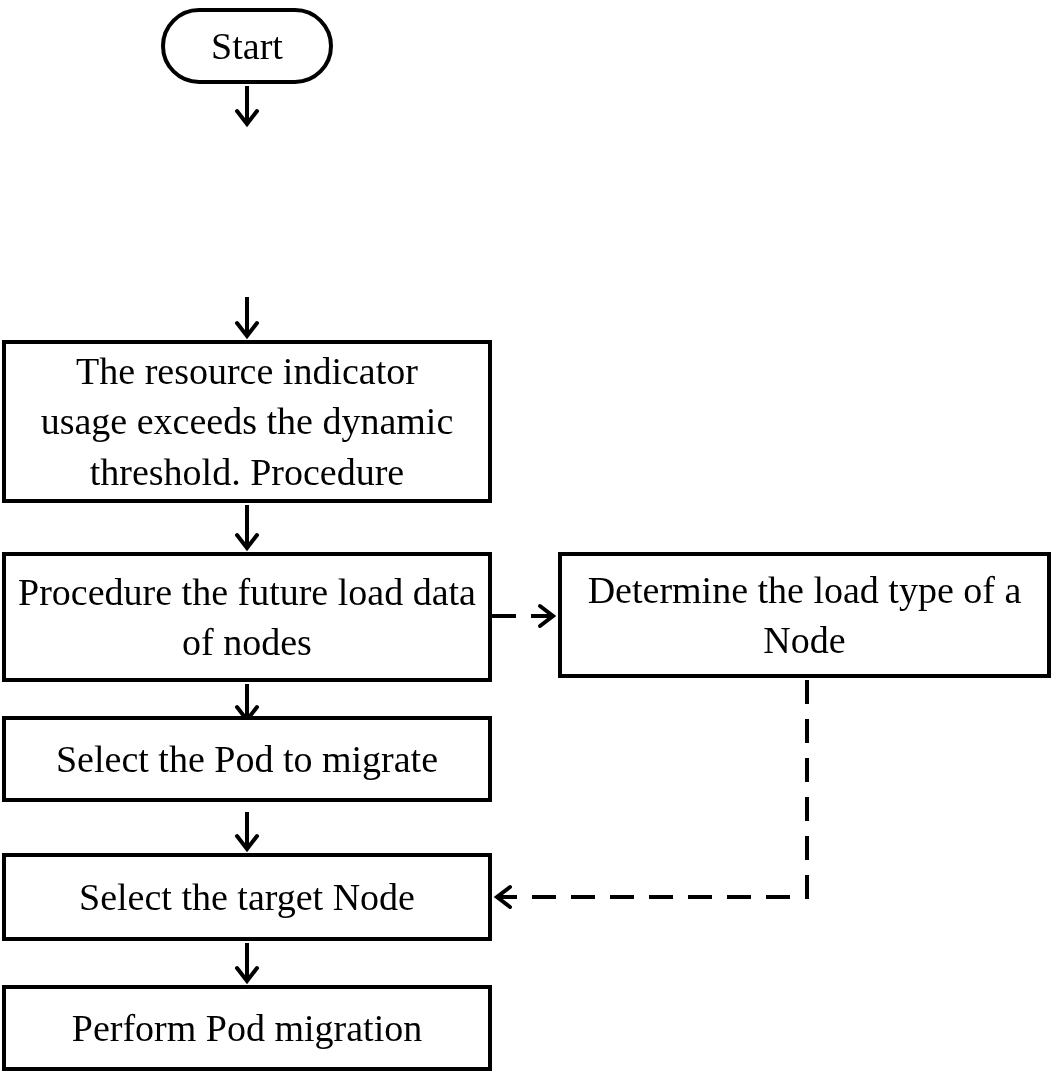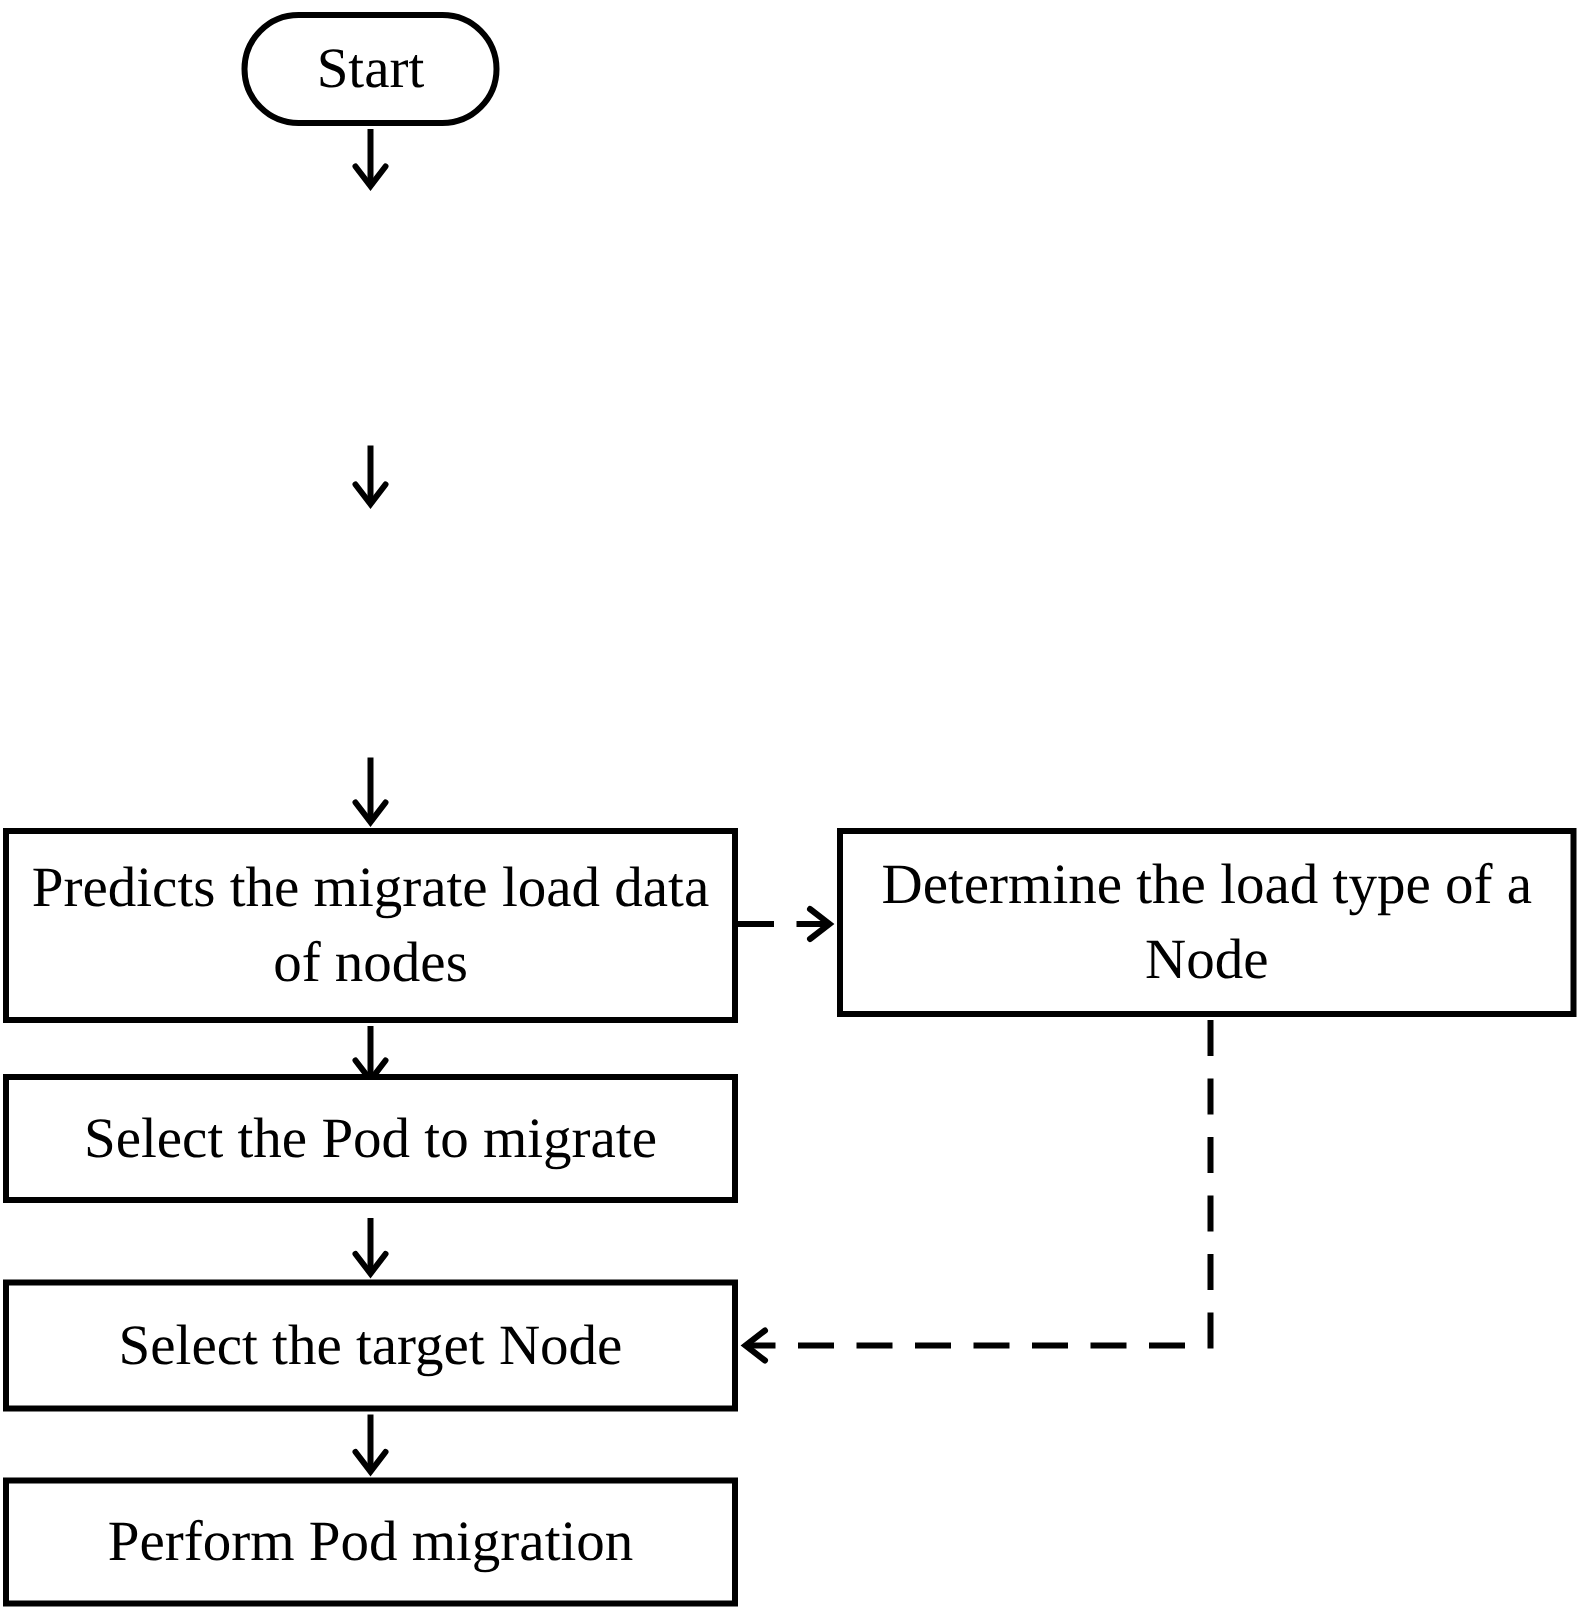--- a/index.html
+++ b/index.html
@@ -75,23 +75,28 @@
 
     <path d="M492 616 L553 616" class="edge-dashed" marker-end="url(#arrowhead)"></path>
     <path d="M807 680 L807 897 L497 897" class="edge-dashed" marker-end="url(#arrowhead)"></path>
   </svg>
 
   <div class="node terminator" style="left:161px; top:8px; width:172px; height:76px;">
     <span class="label">Start</span>
   </div>
 
 
+  <div class="node" style="left:2px; top:340px; width:490px; height:163px;">
+    <span class="label">The resource indicator
+usage exceeds the dynamic
+threshold. Procedure</span>
+  </div>
 
   <div class="node" style="left:2px; top:552px; width:490px; height:130px;">
-    <span class="label">Predicts the migrate load data
+    <span class="label">Procedure the future load data
 of nodes</span>
   </div>
 
   <div class="node" style="left:558px; top:552px; width:493px; height:126px;">
     <span class="label">Determine the load type of a
 Node</span>
   </div>
 
   <div class="node" style="left:2px; top:716px; width:490px; height:86px;">
     <span class="label">Select the Pod to migrate</span>

